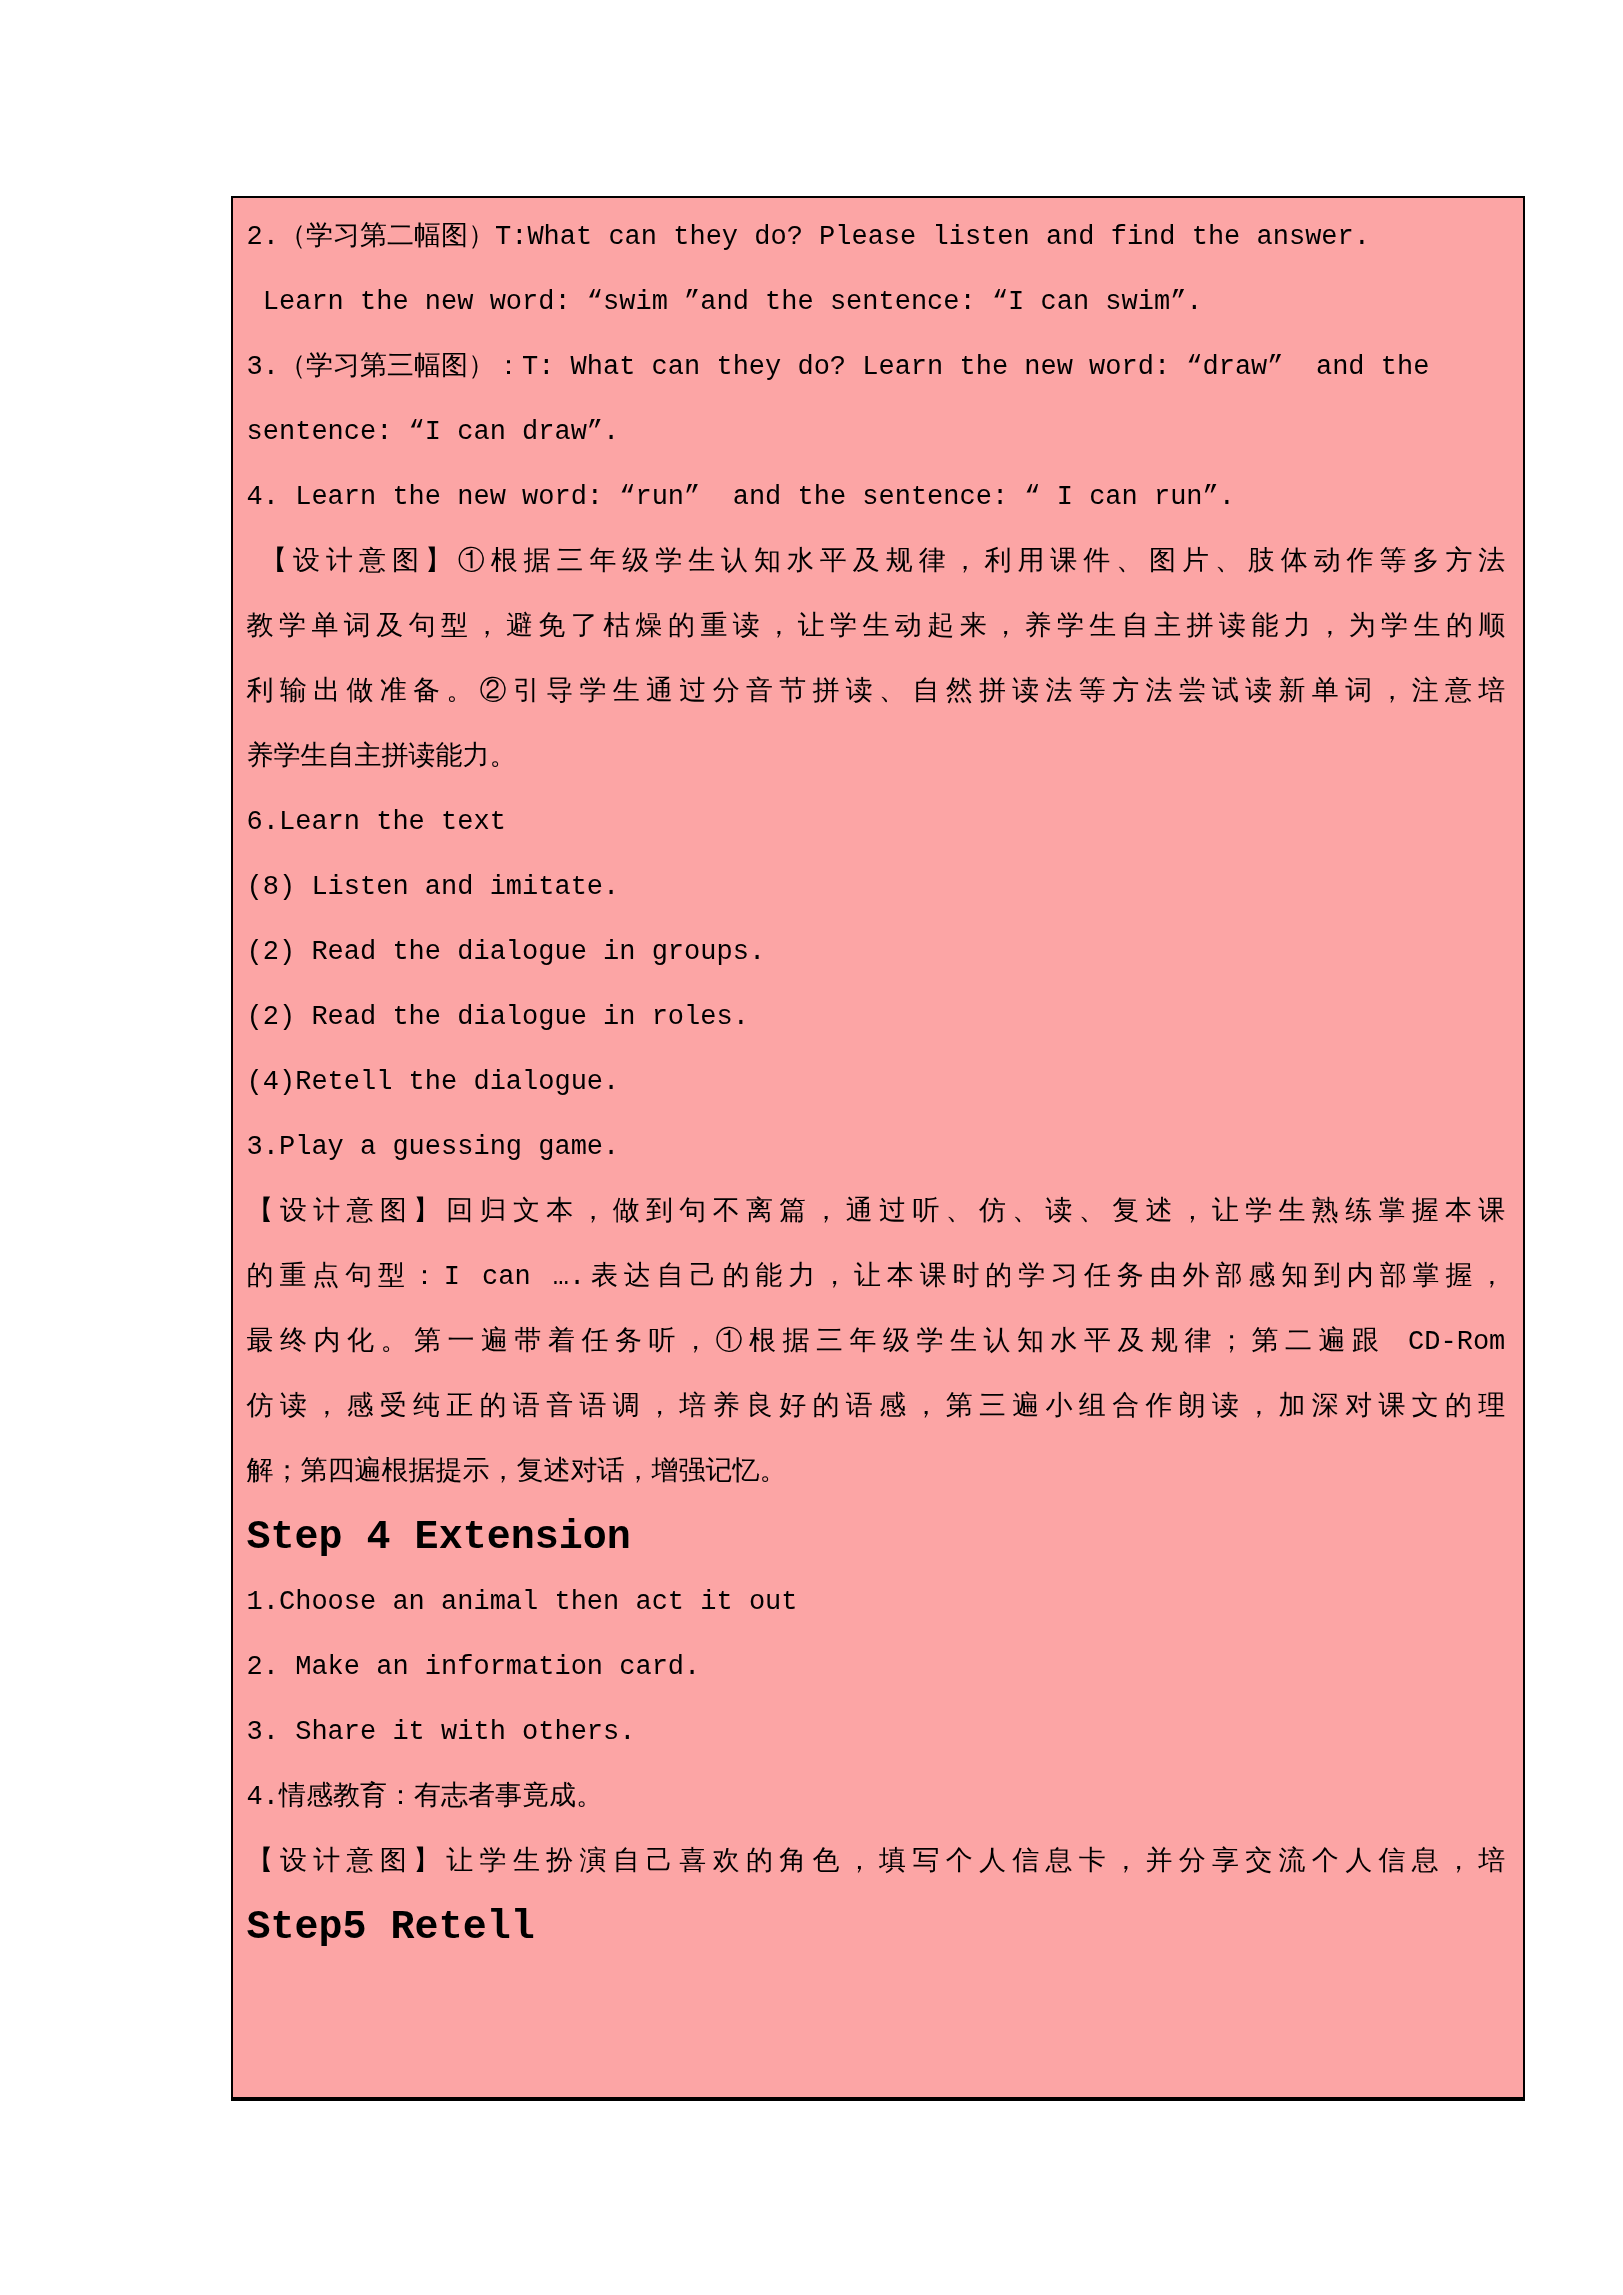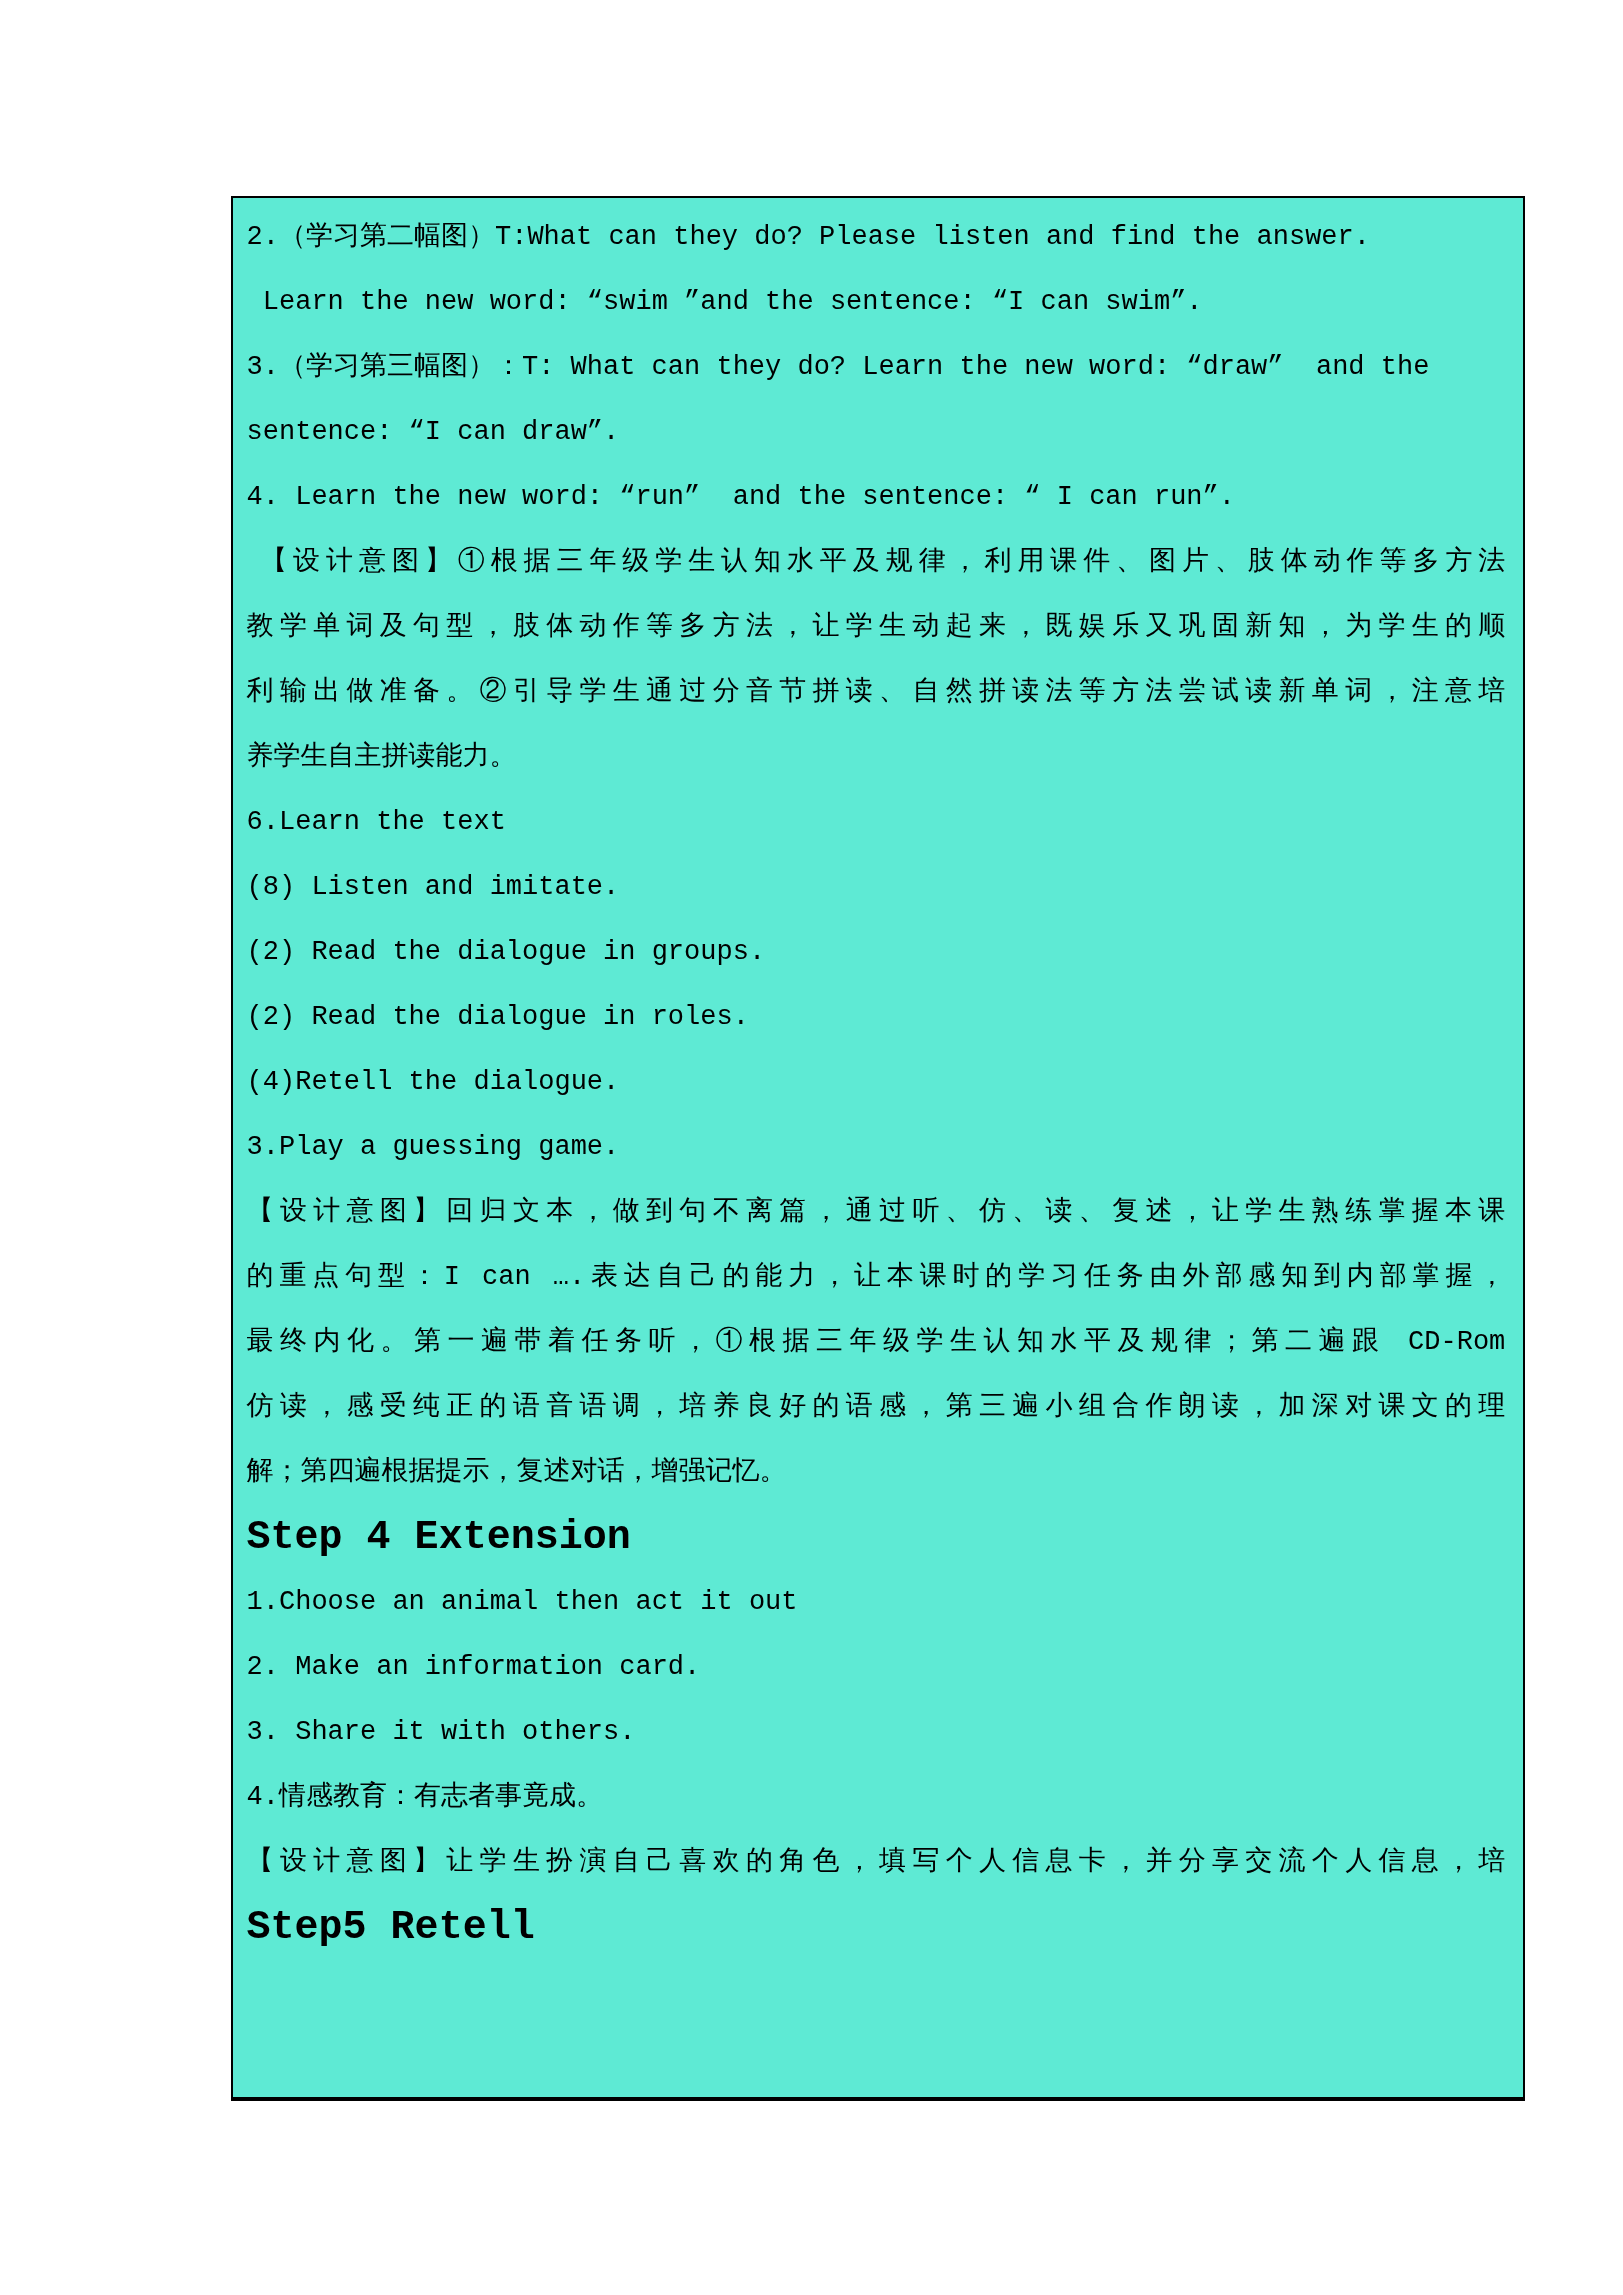--- a/index.html
+++ b/index.html
@@ -15,21 +15,21 @@
     overflow: hidden;
     font-family: "Liberation Mono", "DejaVu Sans Mono", monospace;
   }
   .doc-cell {
     position: absolute;
     left: 231px;
     top: 196px;
     width: 1294px;
     height: 1905px;
     box-sizing: border-box;
-    background: #5eead4;
+    background: #fca5a5;
     border: 2px solid #000000;
     border-bottom-width: 4.8px;
     padding: 6.8px 17.7px 0 13.6px;
     overflow: hidden;
   }
   .text-line {
     height: 65px;
     line-height: 65px;
     font-size: 27px;
     color: #000000;
@@ -53,21 +53,21 @@
 <body>
 
 <div class="page">
   <div class="doc-cell" id="doc-cell">
       <div class="text-line">2.（学习第二幅图）T:What can they do? Please listen and find the answer.</div>
       <div class="text-line"> Learn the new word: “swim ”and the sentence: “I can swim”.</div>
       <div class="text-line">3.（学习第三幅图）：T: What can they do? Learn the new word: “draw”  and the</div>
       <div class="text-line">sentence: “I can draw”.</div>
       <div class="text-line">4. Learn the new word: “run”  and the sentence: “ I can run”.</div>
       <div class="text-line justified indented">【设计意图】①根据三年级学生认知水平及规律，利用课件、图片、肢体动作等多方法</div>
-      <div class="text-line justified">教学单词及句型，肢体动作等多方法，让学生动起来，既娱乐又巩固新知，为学生的顺</div>
+      <div class="text-line justified">教学单词及句型，避免了枯燥的重读，让学生动起来，养学生自主拼读能力，为学生的顺</div>
       <div class="text-line justified">利输出做准备。②引导学生通过分音节拼读、自然拼读法等方法尝试读新单词，注意培</div>
       <div class="text-line">养学生自主拼读能力。</div>
       <div class="text-line">6.Learn the text</div>
       <div class="text-line">(8) Listen and imitate.</div>
       <div class="text-line">(2) Read the dialogue in groups.</div>
       <div class="text-line">(2) Read the dialogue in roles.</div>
       <div class="text-line">(4)Retell the dialogue.</div>
       <div class="text-line">3.Play a guessing game.</div>
       <div class="text-line justified">【设计意图】回归文本，做到句不离篇，通过听、仿、读、复述，让学生熟练掌握本课</div>
       <div class="text-line justified">的重点句型：I can ….表达自己的能力，让本课时的学习任务由外部感知到内部掌握，</div>

